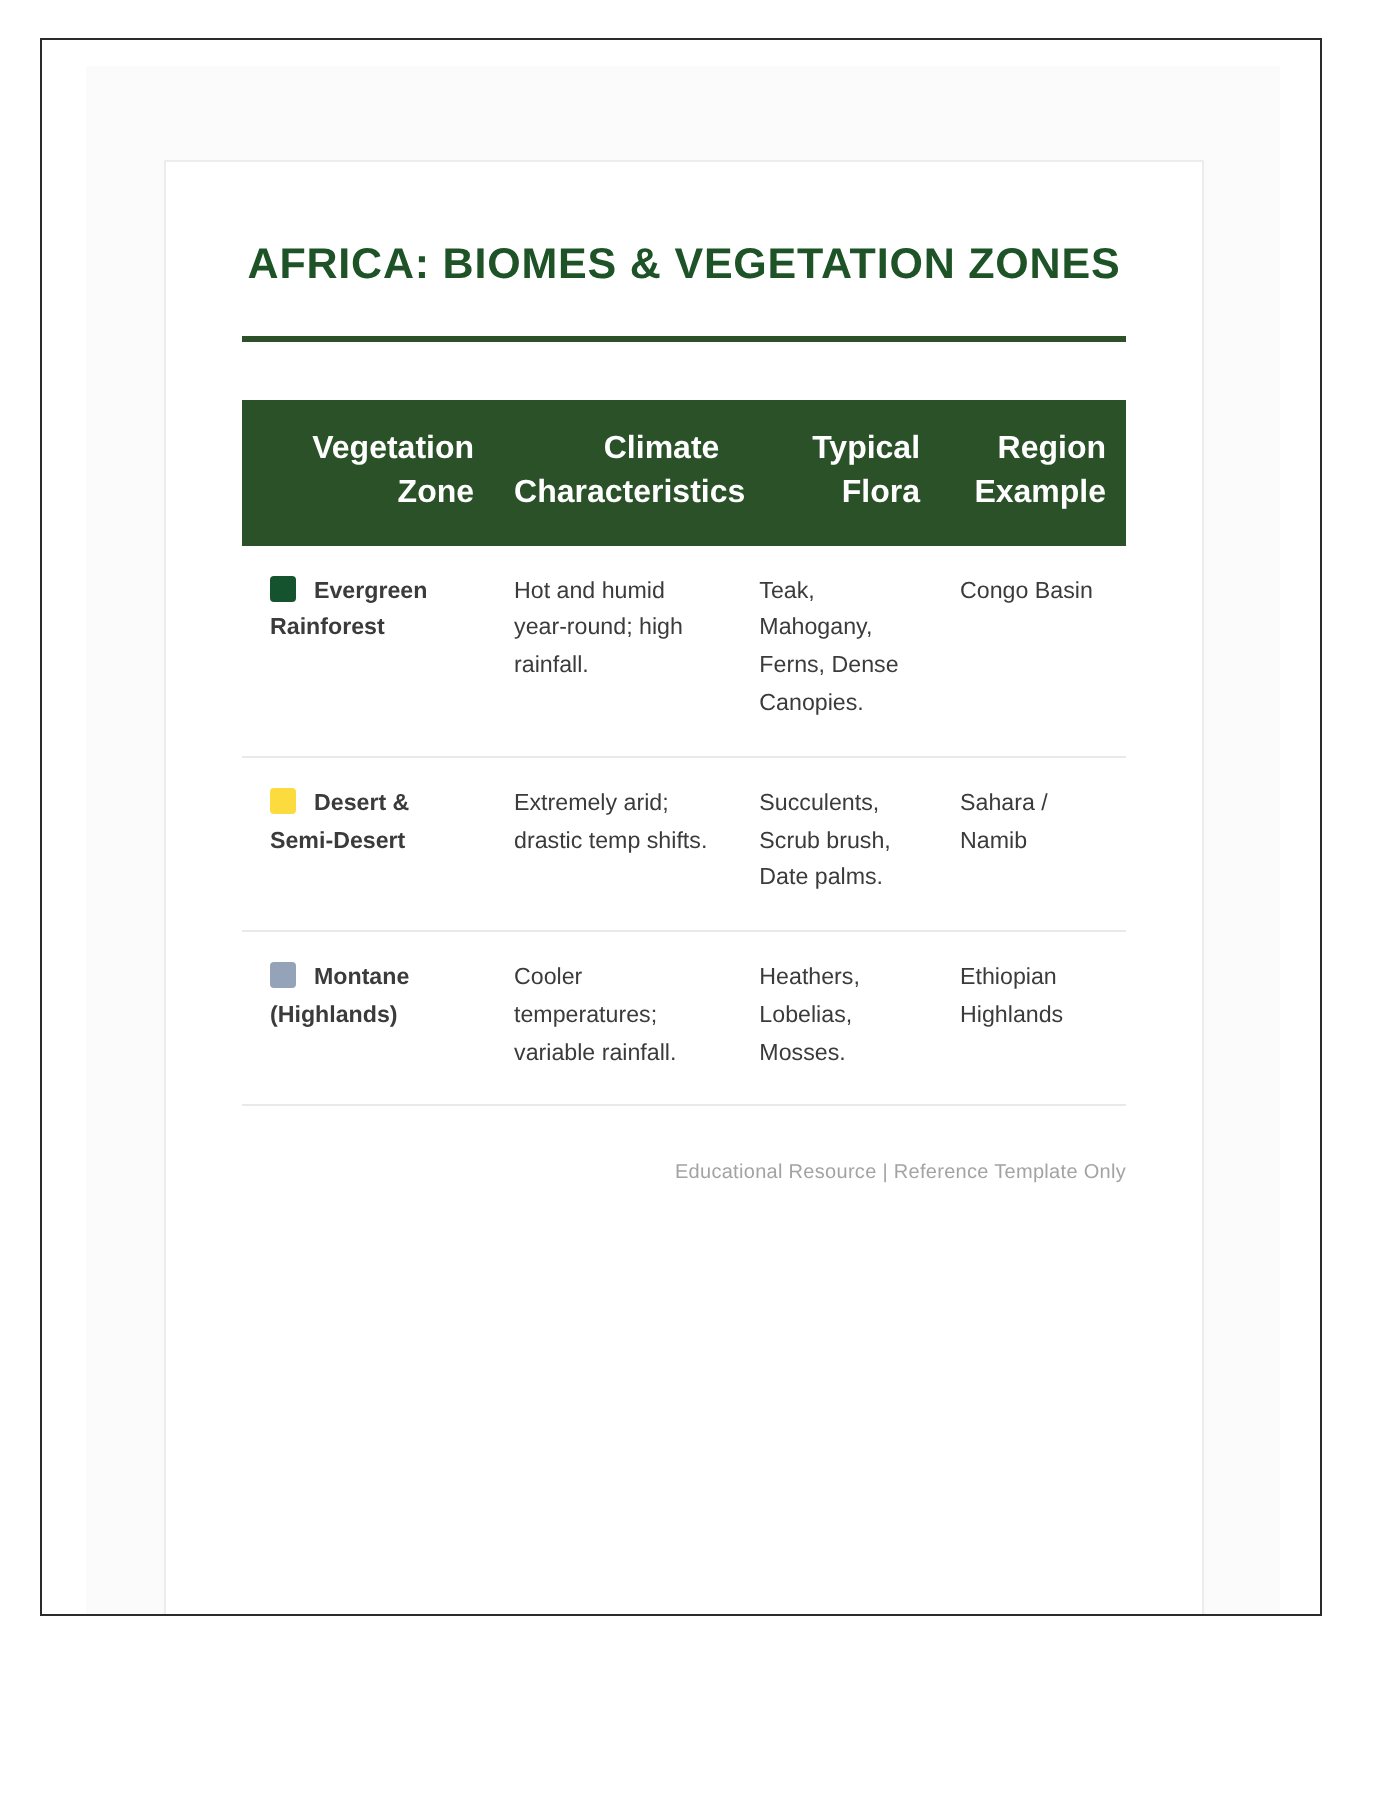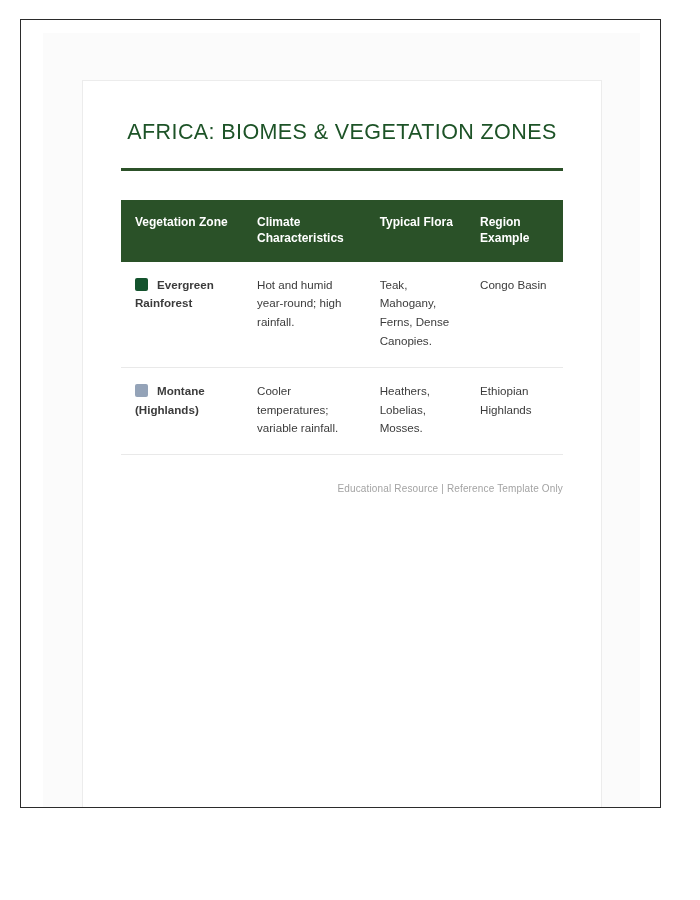--- a/index.html
+++ b/index.html
@@ -54,21 +54,21 @@
   }
 
   .card-inner {
     padding: 36px 38px 0 38px;
   }
 
   
   .doc-title {
     margin: 0;
     font-size: 21.5px;
-    font-weight: normal;
+    font-weight: bold;
     letter-spacing: 0.4px;
     line-height: 1.42;
     text-align: center;
     color: #1d5327;
     text-transform: uppercase;
   }
   .title-rule {
     margin: 20px 0 0 0;
     height: 3px;
     background: #2c5129;
@@ -78,23 +78,23 @@
   
   .biome-table {
     width: 100%;
     border-collapse: collapse;
     margin-top: 29px;
     table-layout: fixed;
   }
   .biome-table thead th {
     background: #2a5128;
     color: #ffffff;
-    font-size: 12px;
+    font-size: 16px;
     font-weight: bold;
-    text-align: left;
+    text-align: right;
     padding: 14px 10px 15px 14px;
     line-height: 1.38;
     vertical-align: top;
   }
   .biome-table thead th.c0 { width: 28.5%; }
   .biome-table thead th.c1 { width: 28.5%; padding-left: 10px; }
   .biome-table thead th.c2 { width: 22.5%; padding-left: 10px; }
   .biome-table thead th.c3 { width: 20.5%; padding-left: 10px; }
 
   .biome-table tbody td {
@@ -158,20 +158,26 @@
         <tbody>
 
           <tr>
             <td class="c0 zone-cell"><span class="swatch" style="background: rgb(20, 83, 45);"></span><span>Evergreen Rainforest</span></td>
             <td class="c1">Hot and humid year-round; high rainfall.</td>
             <td class="c2">Teak, Mahogany, Ferns, Dense Canopies.</td>
             <td class="c3">Congo Basin</td>
           </tr>
 
 
+          <tr>
+            <td class="c0 zone-cell"><span class="swatch" style="background: rgb(252, 219, 62);"></span><span>Desert &amp; Semi-Desert</span></td>
+            <td class="c1">Extremely arid; drastic temp shifts.</td>
+            <td class="c2">Succulents, Scrub brush, Date palms.</td>
+            <td class="c3">Sahara / Namib</td>
+          </tr>
 
 
           <tr>
             <td class="c0 zone-cell"><span class="swatch" style="background: rgb(148, 163, 184);"></span><span>Montane (Highlands)</span></td>
             <td class="c1">Cooler temperatures; variable rainfall.</td>
             <td class="c2">Heathers, Lobelias, Mosses.</td>
             <td class="c3">Ethiopian Highlands</td>
           </tr>
 
         </tbody>

